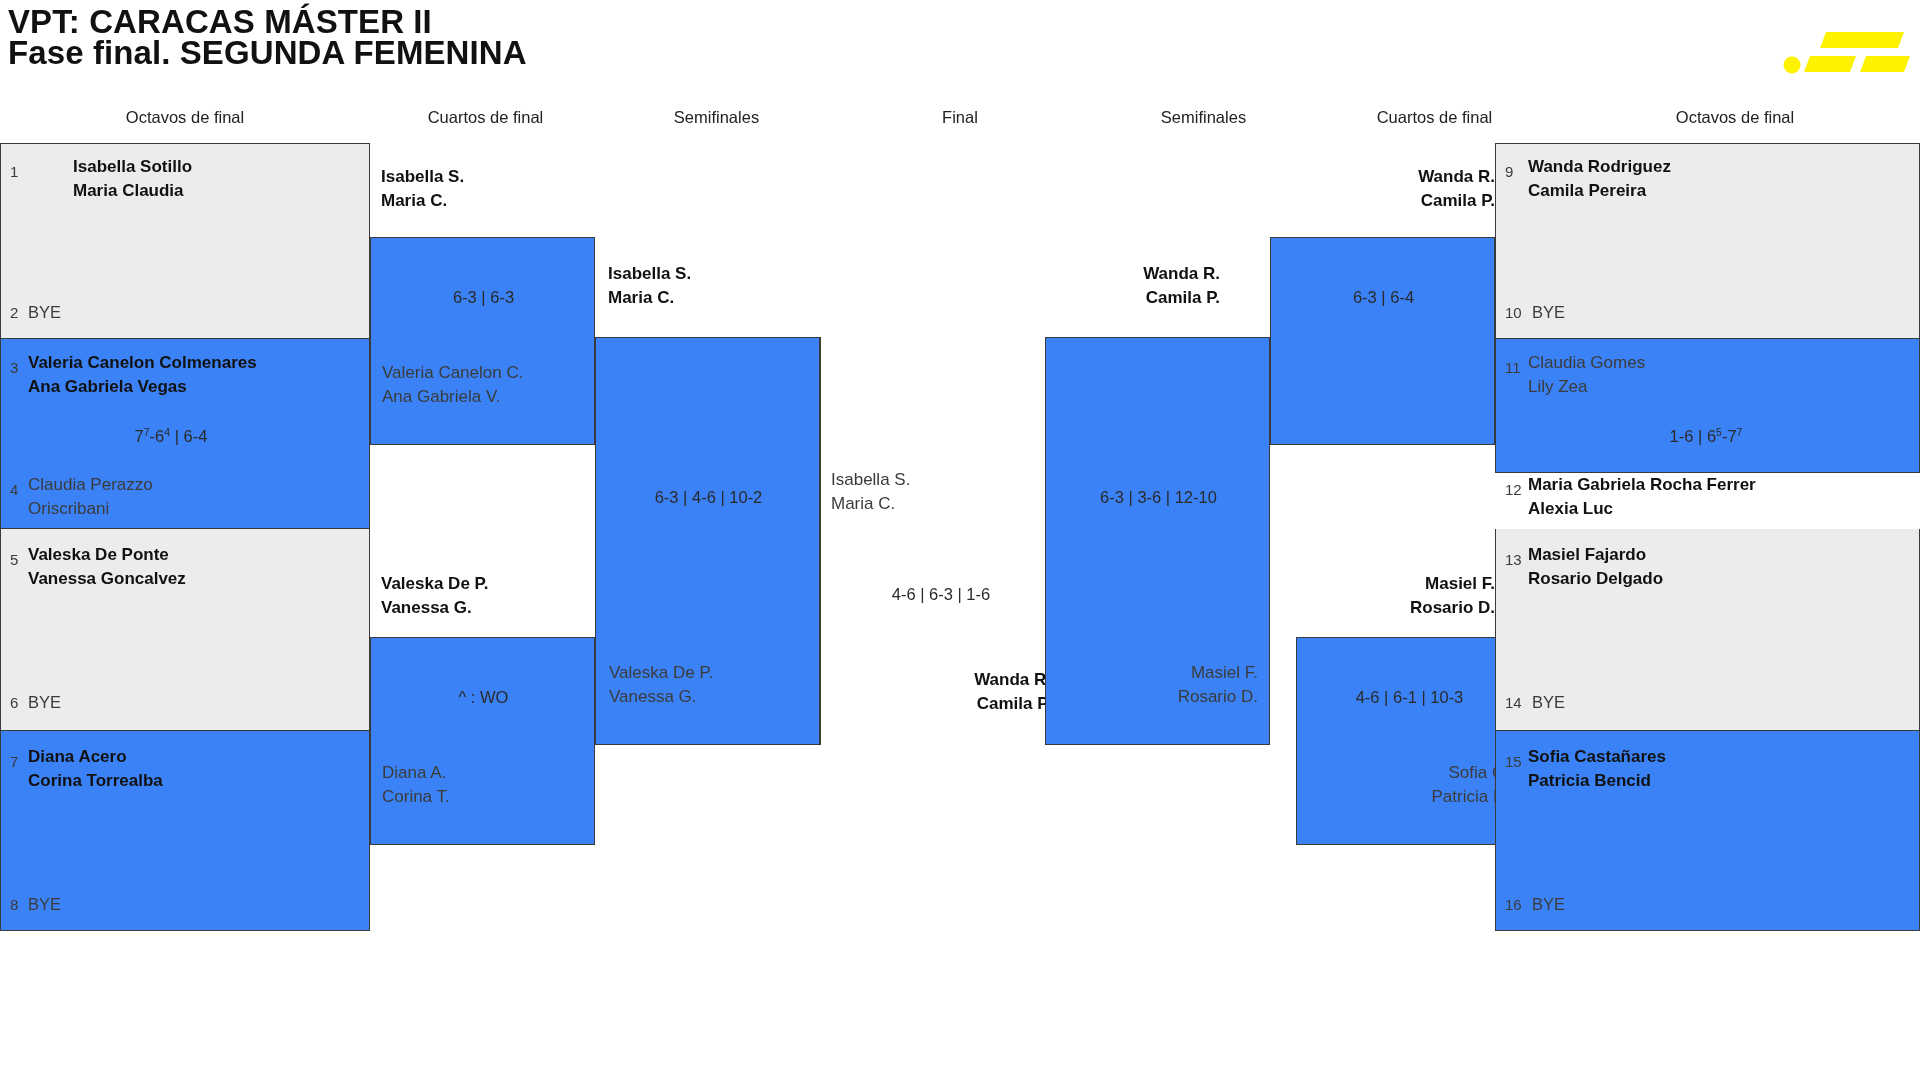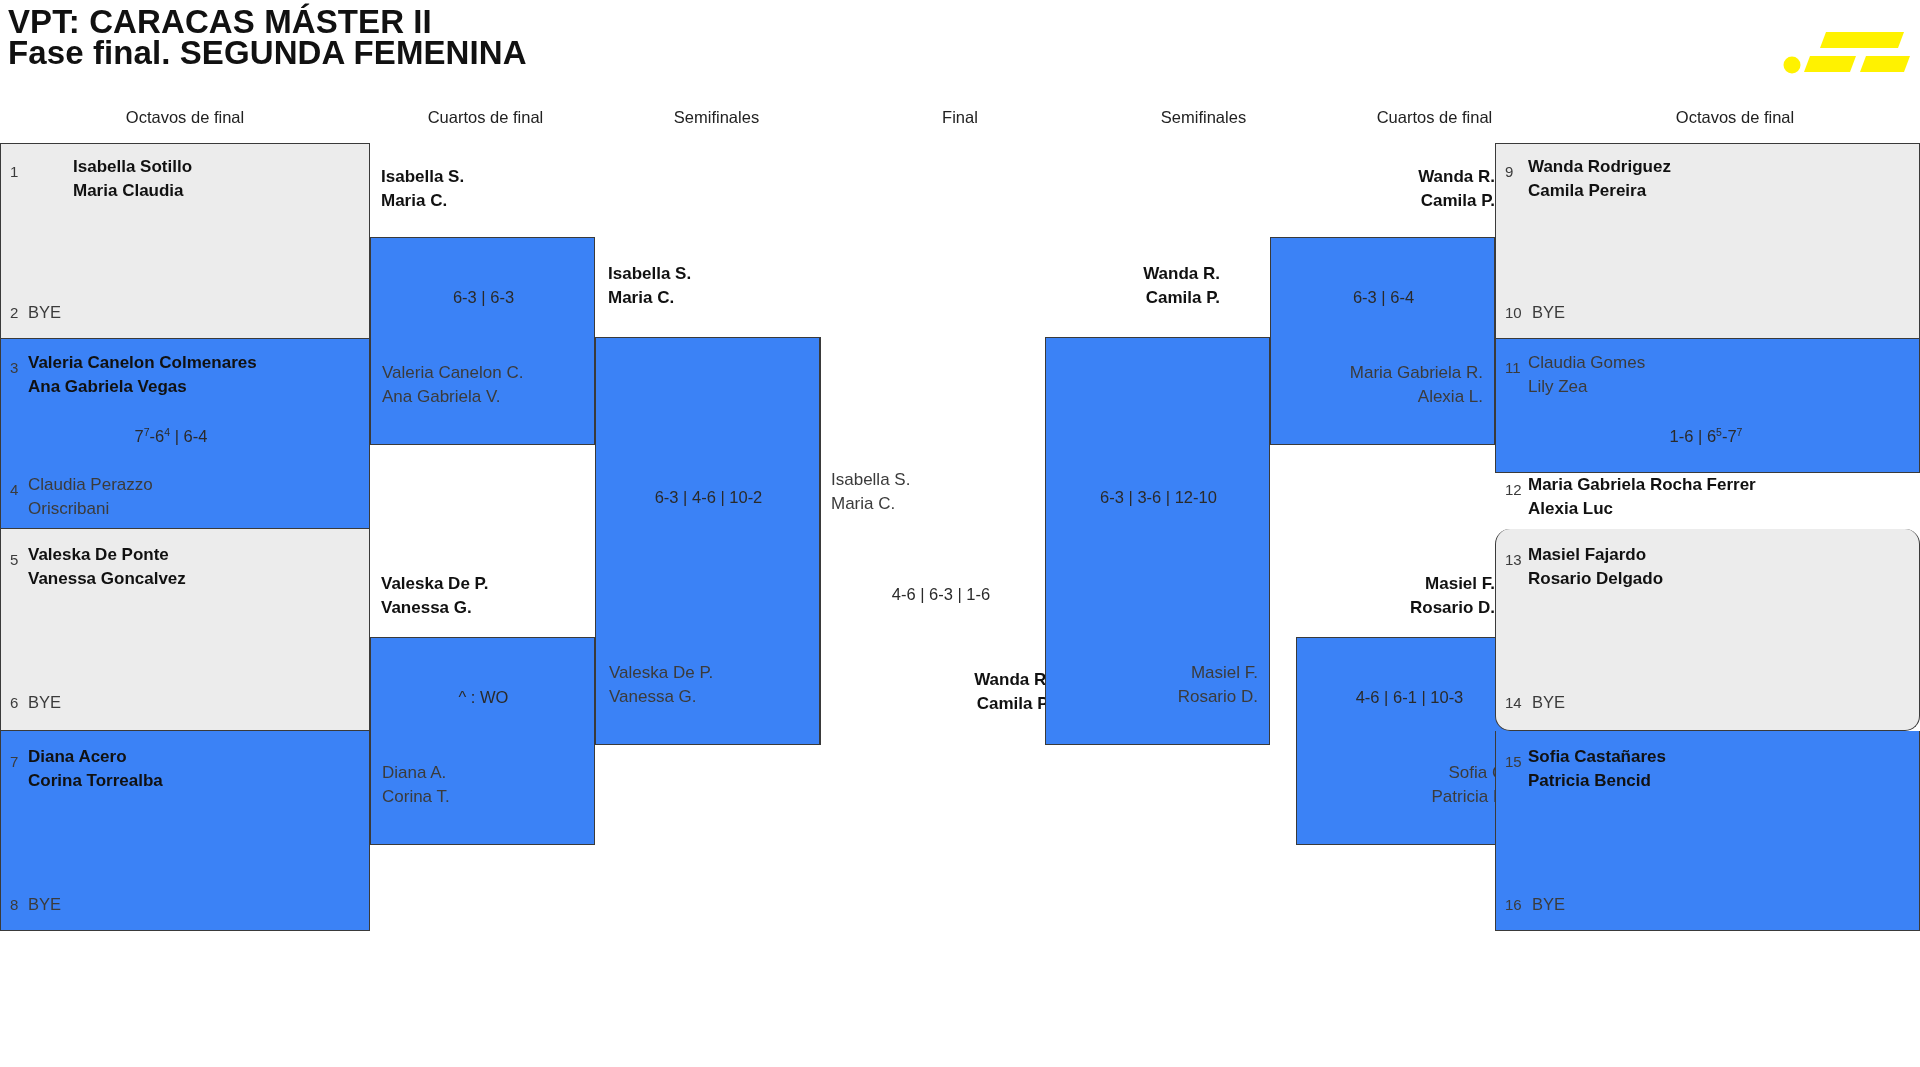--- a/index.html
+++ b/index.html
@@ -199,24 +199,20 @@
     <div class="nm lose">Rosario D.</div>
   </div>
 </div>
 
 <div class="names nmR" style="left:1245px;top:165px;width:250px;">
   <div class="nm win">Wanda R.</div>
   <div class="nm win">Camila P.</div>
 </div>
 <div class="cell box" style="left:1270px;top:237px;width:225px;height:208px;">
   <div class="score" style="left:0px;top:50px;width:225px;text-align:center;">6-3 | 6-4</div>
-  <div class="names nmR" style="left:0px;top:123px;width:212px;">
-    <div class="nm lose">Maria Gabriela R.</div>
-    <div class="nm lose">Alexia L.</div>
-  </div>
 </div>
 
 <div class="names nmR" style="left:1245px;top:572px;width:250px;">
   <div class="nm win">Masiel F.</div>
   <div class="nm win">Rosario D.</div>
 </div>
 <div class="cell box" style="left:1270px;top:637px;width:225px;height:208px;margin-left:26px;">
   <div class="score" style="left:0px;top:50px;width:225px;text-align:center;">4-6 | 6-1 | 10-3</div>
   <div class="names nmR" style="left:0px;top:123px;width:212px;">
     <div class="nm lose">Sofia C.</div>
@@ -245,21 +241,21 @@
   <div class="score" style="left:40px;top:88px;width:340px;text-align:center;">
     1-6&nbsp;|&nbsp;6<sup>5</sup>-7<sup>7</sup>
   </div>
   <div class="seed" style="left:9px;top:142px;">12</div>
   <div class="names nmL" style="left:32px;top:134px;">
     <div class="nm win">Maria Gabriela Rocha Ferrer</div>
     <div class="nm win">Alexia Luc</div>
   </div>
 </div>
 
-<div class="cell box shaded nb-top" style="left:1495px;top:529px;width:425px;height:202px;border-radius:15px;">
+<div class="cell box shaded nb-top" style="left:1495px;top:529px;width:425px;height:202px;">
   <div class="seed" style="left:9px;top:22px;">13</div>
   <div class="names nmL" style="left:32px;top:14px;">
     <div class="nm win">Masiel Fajardo</div>
     <div class="nm win">Rosario Delgado</div>
   </div>
   <div class="seed" style="left:9px;top:165px;">14</div>
   <div class="names nmL" style="left:36px;top:162px;">
     <div class="nm bye">BYE</div>
   </div>
 </div>

